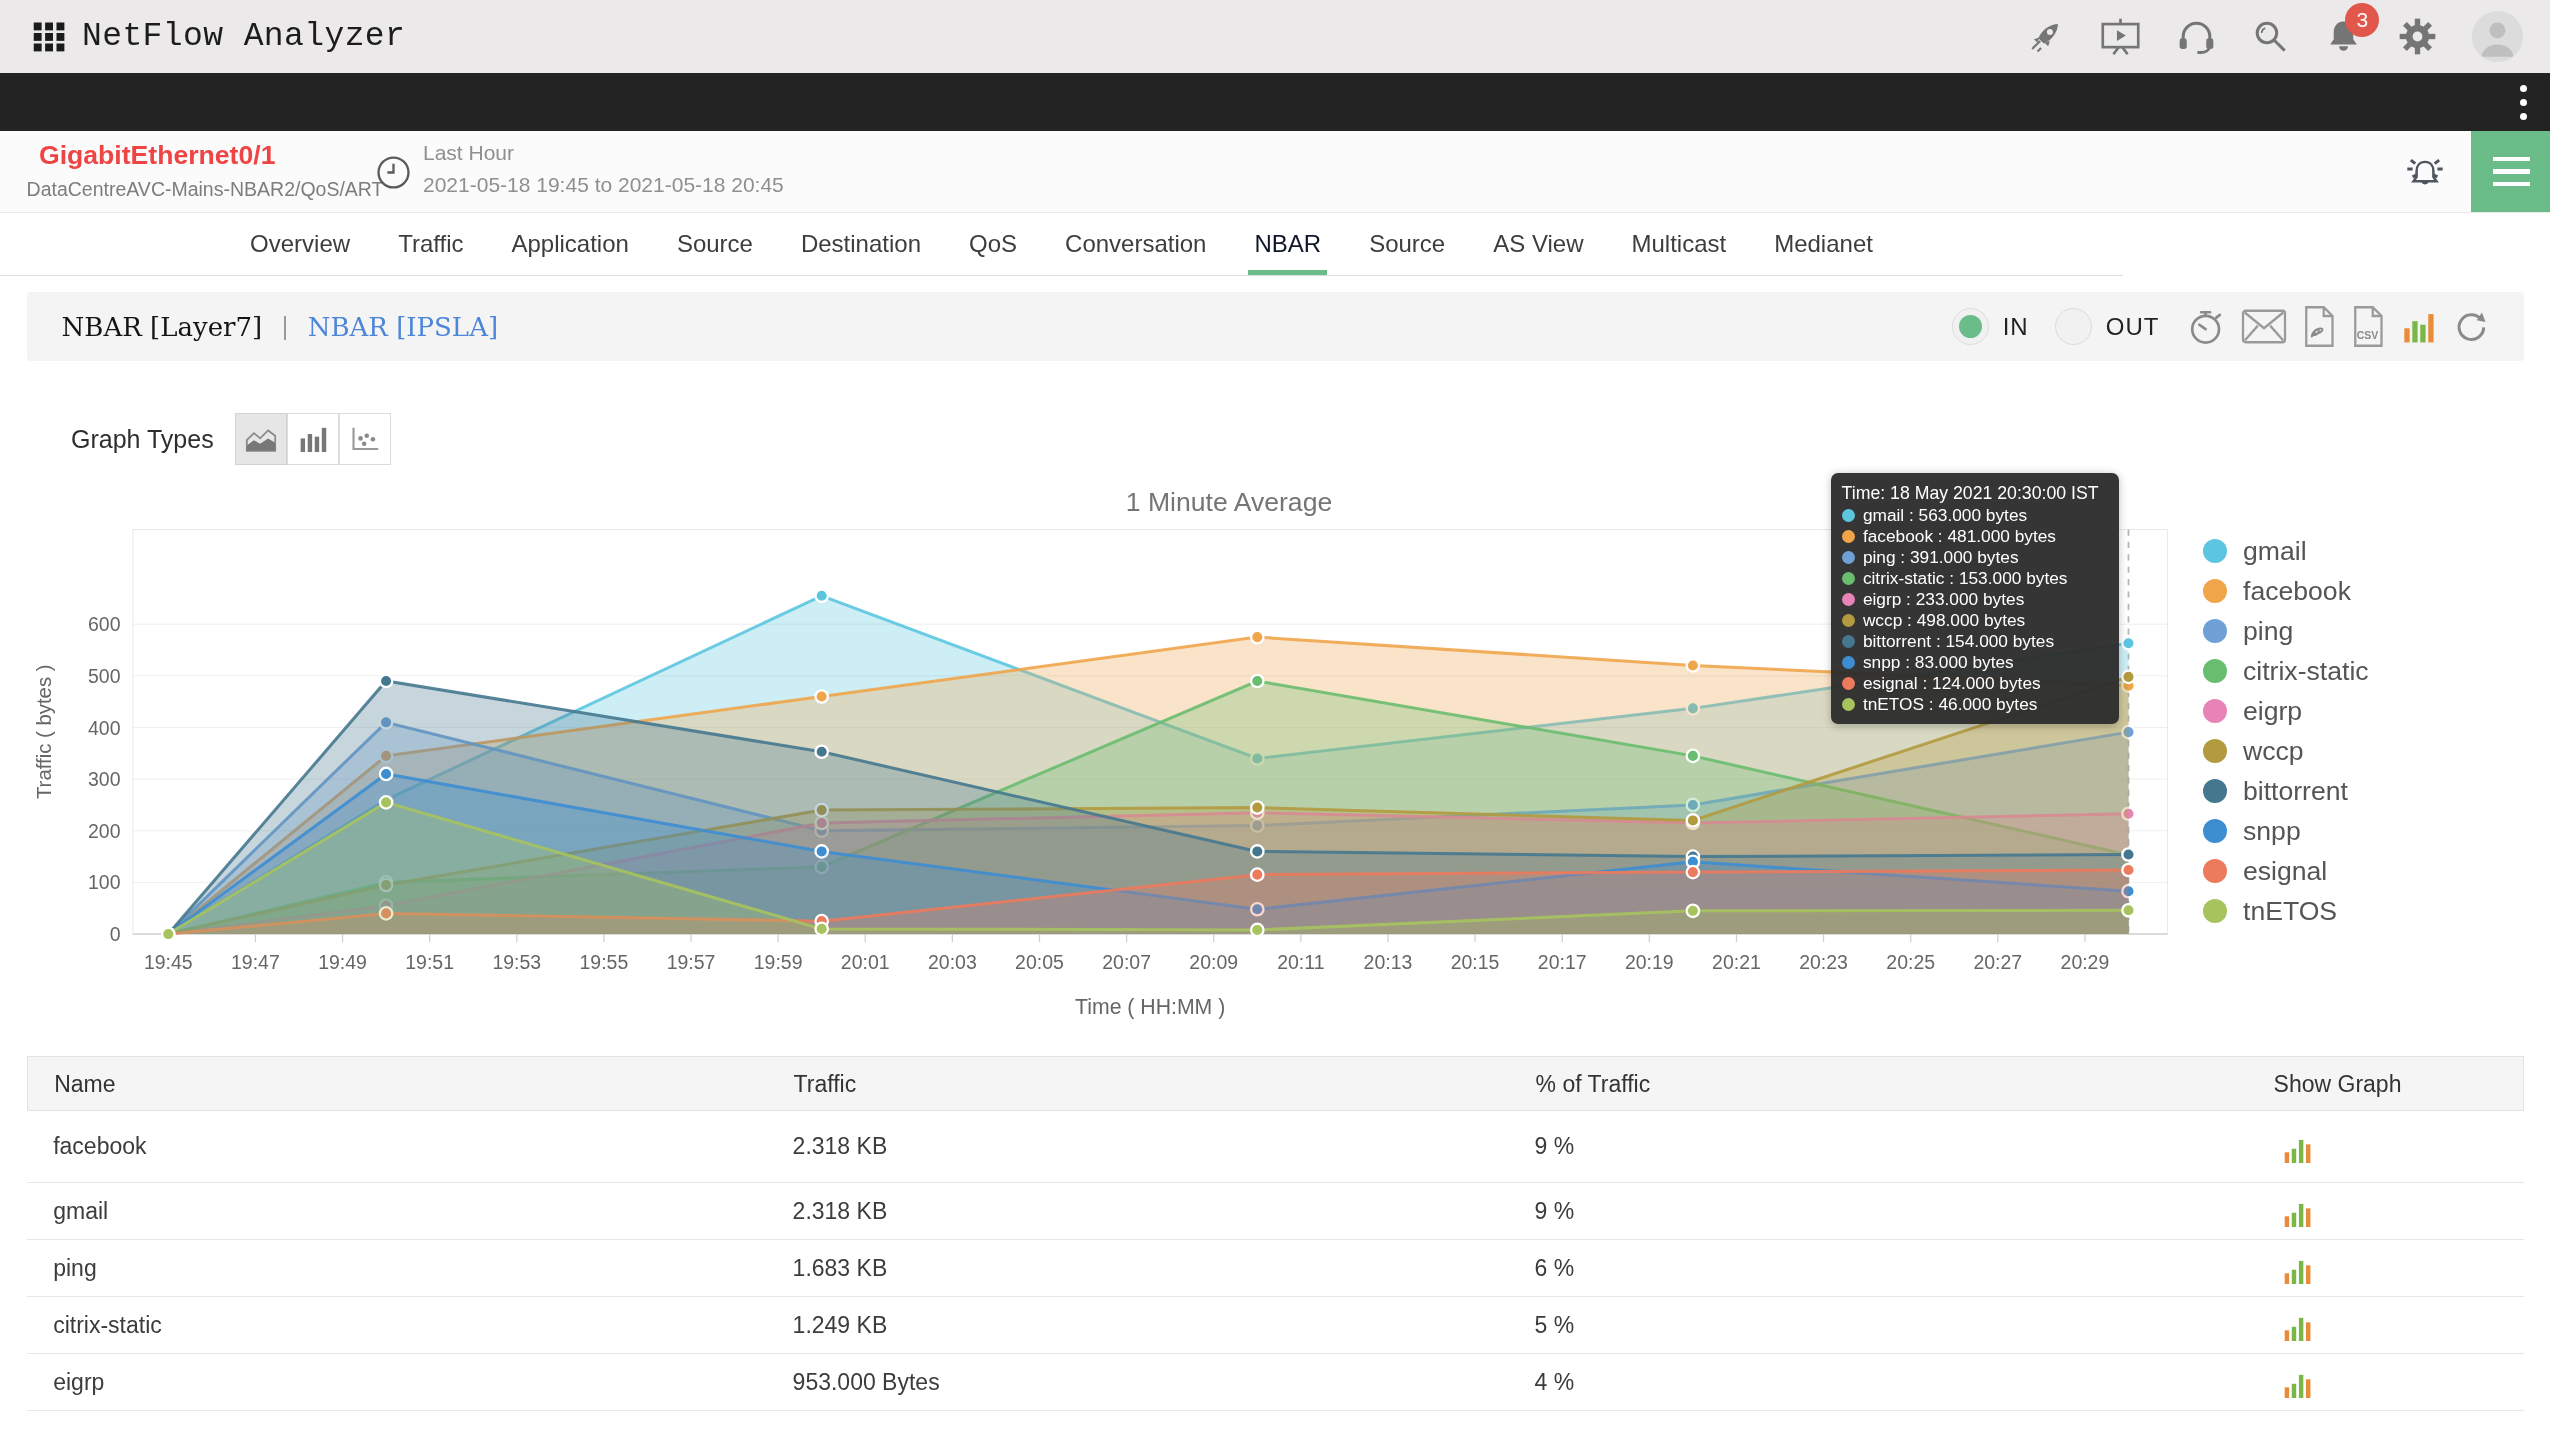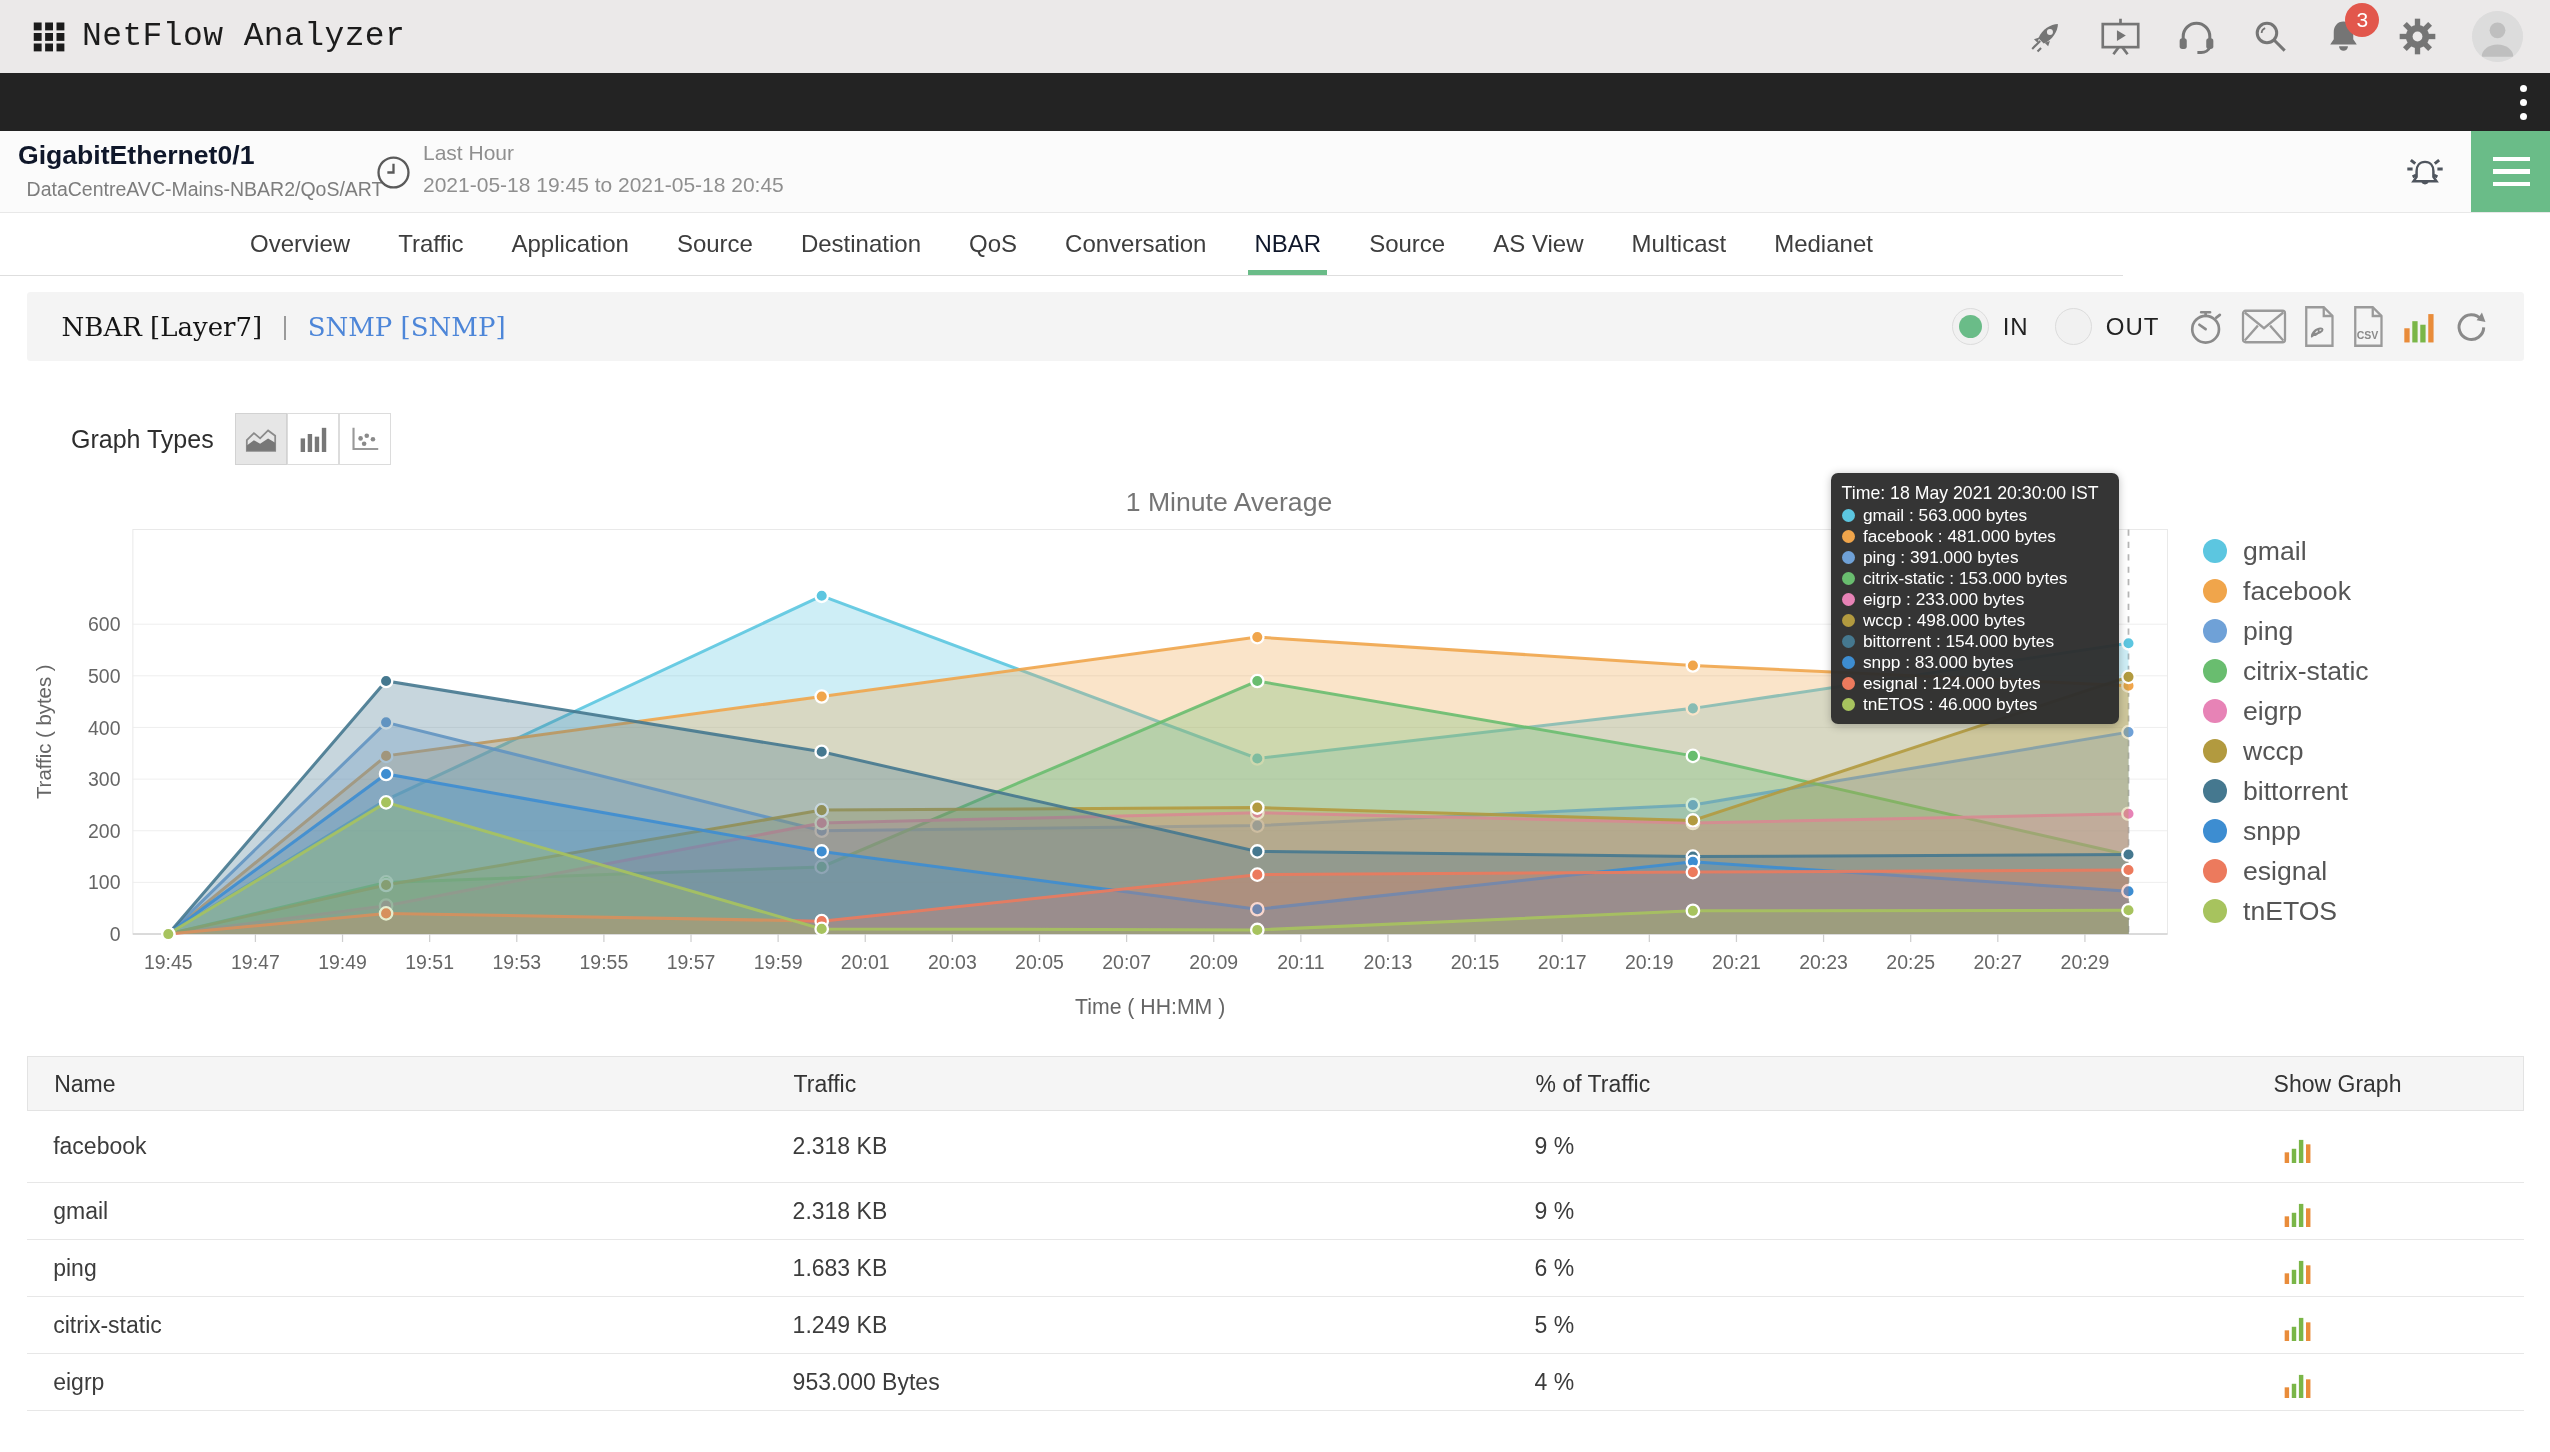--- a/index.html
+++ b/index.html
@@ -20,21 +20,21 @@
 
   
   #main-nav{left:0;top:73px;width:2550px;height:58px;background:#232323;display:flex;align-items:stretch;}
   .nav-item{display:flex;align-items:center;padding:0 35px;color:#fff;font-size:24px;cursor:pointer;white-space:nowrap;}
   .nav-item.active{background:#6abc88;}
   #nav-kebab{margin-left:auto;margin-right:23px;display:flex;flex-direction:column;justify-content:center;gap:7px;cursor:pointer;}
   #nav-kebab i{width:7px;height:7px;border-radius:50%;background:#fff;display:block;}
 
   
   #context-bar{left:0;top:131px;width:2550px;height:81px;background:#fbfbfb;border-bottom:0.9px solid #e8e8e8;}
-  #iface-name{left:18px;top:8.9px;font-size:26.6px;font-weight:bold;color:#0f172a;}
+  #iface-name{left:39px;top:8.9px;font-size:26.6px;font-weight:bold;color:#ef4444;}
   #iface-path{left:26.6px;top:47px;font-size:19.5px;color:#7d7d7d;}
   #clock-icon{left:375px;top:23px;}
   #time-label{left:423px;top:9.7px;font-size:21px;color:#8f8f8f;}
   #time-range{left:423px;top:42px;font-size:21px;color:#8f8f8f;}
   #alarm-icon{left:2402px;top:19.5px;cursor:pointer;}
   #menu-btn{left:2471px;top:0;width:80px;height:81px;background:#6abc88;display:flex;flex-direction:column;
             align-items:center;justify-content:center;gap:8px;cursor:pointer;}
   #menu-btn i{display:block;width:37px;height:4.4px;background:#fff;}
 
   
@@ -215,21 +215,21 @@
       <div class="tab active">NBAR</div>
       <div class="tab">Source</div>
       <div class="tab">AS View</div>
       <div class="tab">Multicast</div>
       <div class="tab">Medianet</div>
     </nav>
 
   <div id="nbar-toolbar" class="abs">
     <span id="nbar-layer7">NBAR [Layer7]</span>
     <span id="nbar-sep">|</span>
-    <span id="nbar-snmp">SNMP [SNMP]</span>
+    <span id="nbar-snmp">NBAR [IPSLA]</span>
     <div id="toolbar-right">
       <span class="radio-outer">
           <span class="radio-dot"></span>
         </span>
       <span class="radio-label">IN</span>
       <span class="radio-outer"></span>
       <span class="radio-label">OUT</span>
       <span class="ticon">
         <svg width="41" height="41" viewBox="0 0 46 46" fill="none" stroke="#8a8a8a" stroke-width="3">
           <circle cx="22" cy="26" r="15"></circle>

